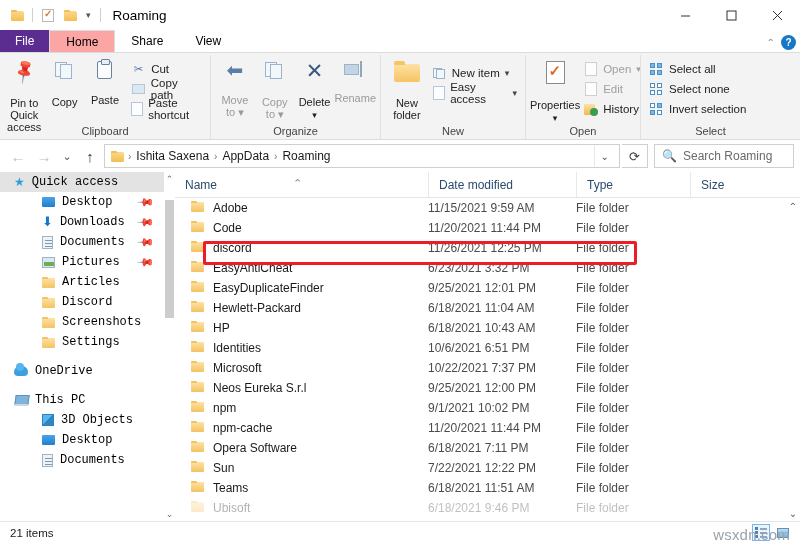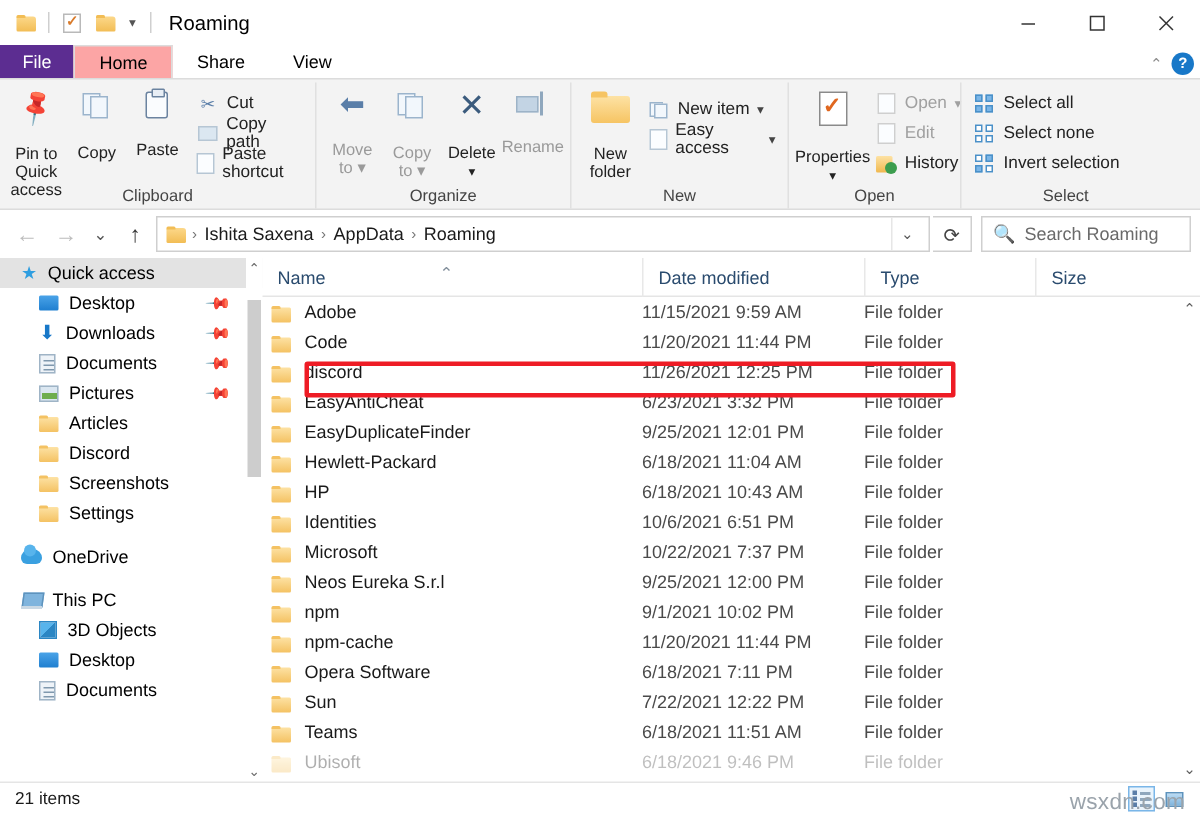--- a/index.html
+++ b/index.html
@@ -94,25 +94,25 @@
   .search-ph { color:#6a6a6a; font-size:12px;}
 
   
   .main { flex:1; display:flex; min-height:0; }
   .navpane { width:175px; background:#fff; position:relative; overflow:hidden; border-right:0px; }
   .nav-scroll-track { position:absolute; right:0; top:0; width:11px; height:100%; background:#fff;}
   .nav-scroll-thumb { position:absolute; right:1px; top:28px; width:9px; height:118px; background:#cdcdcd;}
   .nav-arrow { position:absolute; right:1px; width:9px; height:14px; display:flex; align-items:center; justify-content:center; font-size:9px; color:#6b6b6b;}
   .nav-item { height:20px; display:flex; align-items:center; gap:7px; padding-left:14px; font-size:12px; color:#000; position:relative;}
   .nav-item.sel { background:#e3e3e3; }
-  .nav-item .txt { white-space:nowrap; }
+  .nav-item .txt { white-space:nowrap;font-family:Liberation Mono, monospace; }
   .nav-item .pinmark { position:absolute; right:22px; color:#9aa7b4; font-size:11px; transform:rotate(45deg);}
   .nav-gap { height:9px; }
   .ind1 { padding-left:14px; }
-  .ind2 { padding-left:26px; }
+  .ind2 { padding-left:42px; }
   .star { color:#2f9ee0; font-size:12px; }
   .ic-desktop { width:13px; height:10px; background:linear-gradient(#4aa3e8,#1f7fd0); border-radius:1px;}
   .ic-down { color:#1878c8; font-size:13px; line-height:12px;}
   .ic-docs { width:11px; height:13px; background:#eef3f8; border:1px solid #9fb4c6; position:relative;}
   .ic-docs:after{content:""; position:absolute; left:2px; top:3px; width:7px; height:1px; background:#7f98ad; box-shadow:0 3px 0 #7f98ad, 0 6px 0 #7f98ad;}
   .ic-pics { width:13px; height:11px; background:#dbe7f1; border:1px solid #9fb4c6; position:relative;}
   .ic-pics:after{content:""; position:absolute; left:1px; bottom:1px; width:10px; height:4px; background:#6fae4e;}
   .ic-folder { width:13px; height:11px; position:relative;}
   .ic-folder:before{content:""; position:absolute; left:0; top:1px; width:13px; height:10px; background:linear-gradient(#fde2a4,#f4c263); border-radius:1px;}
   .ic-folder:after{content:""; position:absolute; left:0; top:0; width:6px; height:2px; background:#f4c263; border-radius:1px 1px 0 0;}
@@ -127,21 +127,21 @@
   .colheader { height:26px; display:flex; align-items:center; border-bottom:1px solid #e5e5e5; position:relative; background:#fff;}
   .col { font-size:12px; color:#2a4b6e; padding-left:10px; position:relative; height:26px; line-height:26px;}
   .col + .col { border-left:1px solid #e8e8e8; }
   .col-name { width:253px; }
   .col-date { width:148px; }
   .col-type { width:114px; }
   .col-size { width:62px; }
   .sort-asc { position:absolute; left:118px; top:-2px; color:#7f8c99; font-size:11px; }
   .rows { flex:1; overflow:hidden; position:relative; }
   .row { height:20px; display:flex; align-items:center; font-size:12px; }
-  .row .cname { width:253px; display:flex; align-items:flex-end; gap:9px; padding-left:6px; color:#1a1a1a; }
+  .row .cname { width:253px; display:flex; align-items:flex-start; gap:9px; padding-left:16px; color:#1a1a1a; }
   .row .cdate { width:148px; color:#4a4a4a; padding-left:0px;}
   .row .ctype { width:114px; color:#4a4a4a; }
   .row .csize { width:62px; }
   .list-scroll { position:absolute; right:0; top:0; width:14px; height:100%; }
   .ls-up, .ls-dn { position:absolute; right:0; width:14px; height:16px; display:flex; align-items:center; justify-content:center; color:#5f5f5f; font-size:10px;}
   .ls-up { top:0; } .ls-dn { bottom:0; }
 
   
   .redbox { position:absolute; border:3px solid #ee1c25; border-radius:2px; pointer-events:none; }
 

